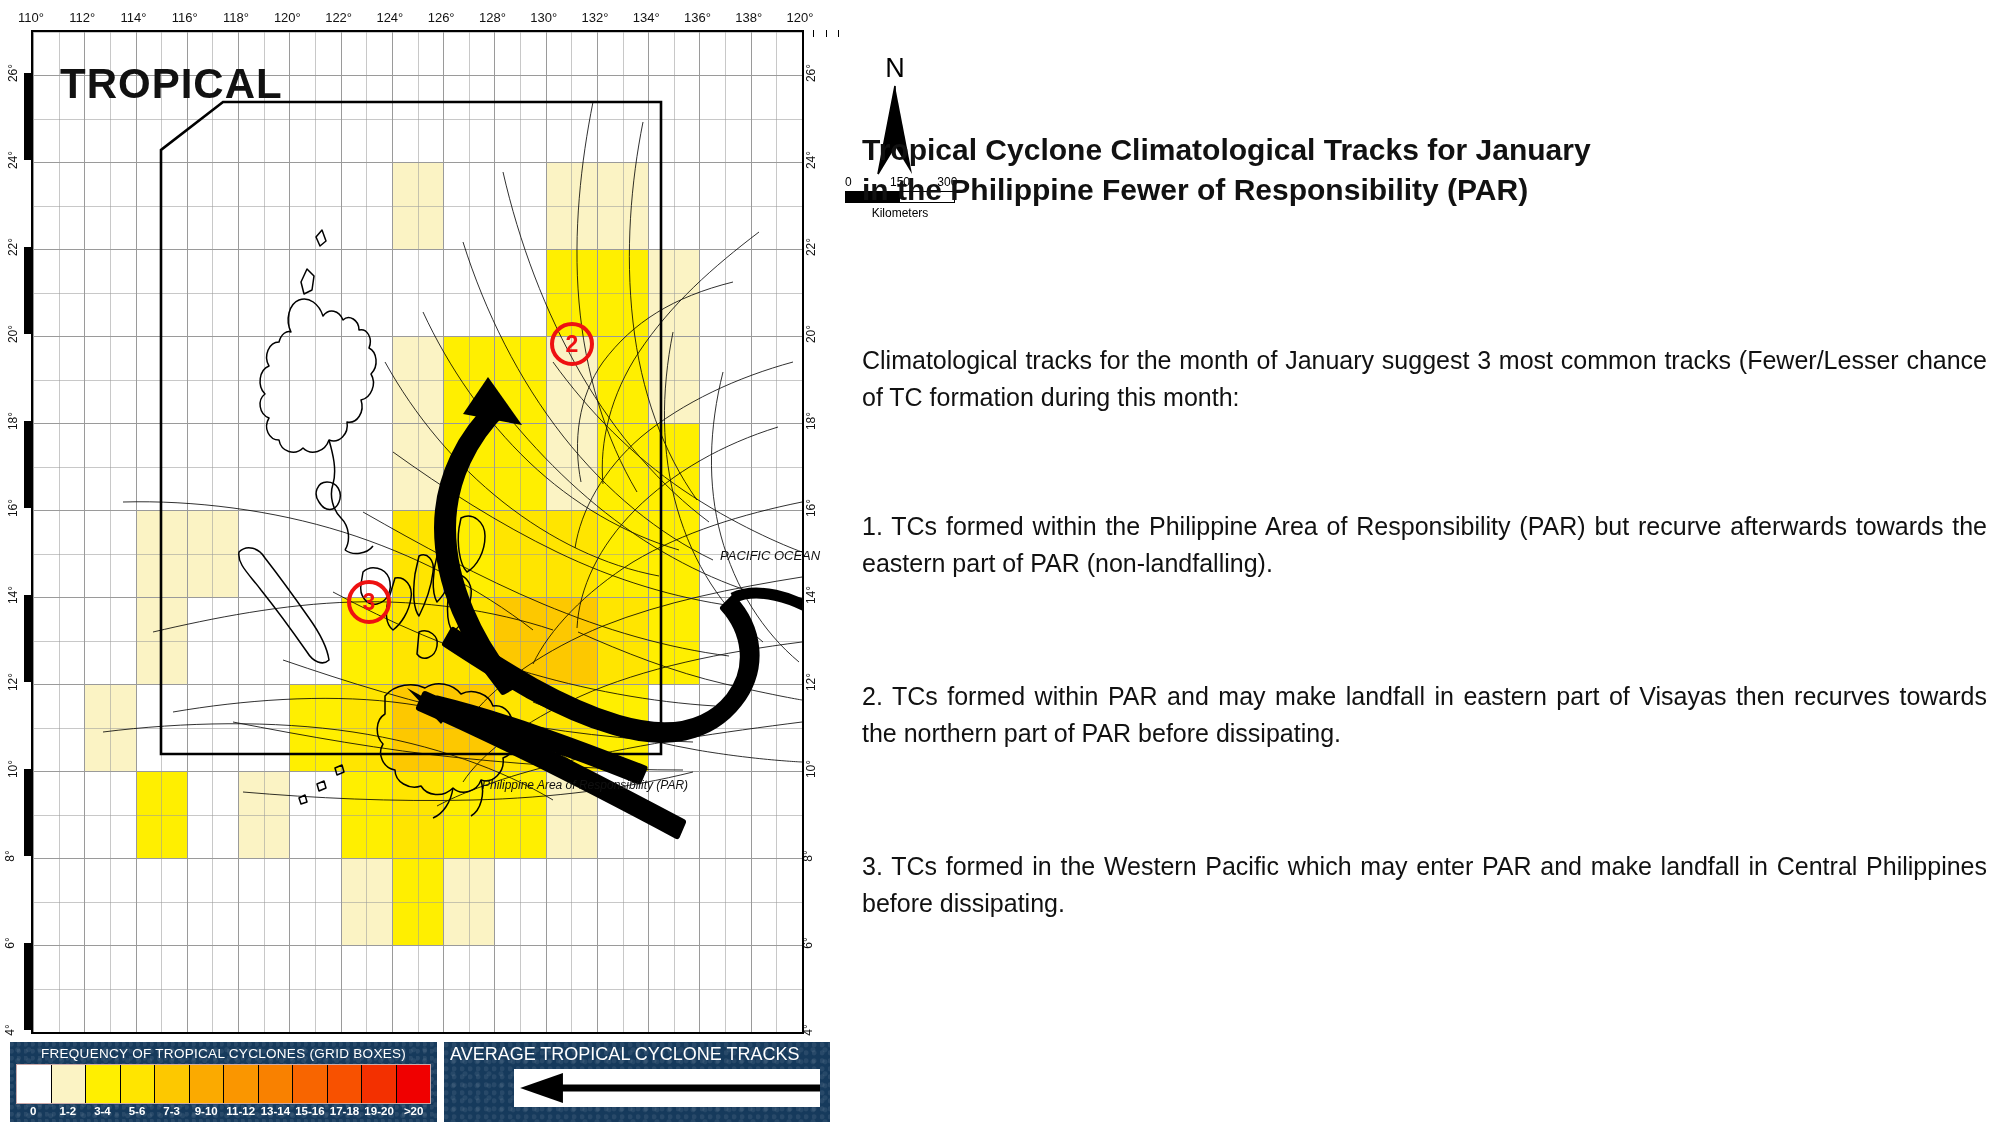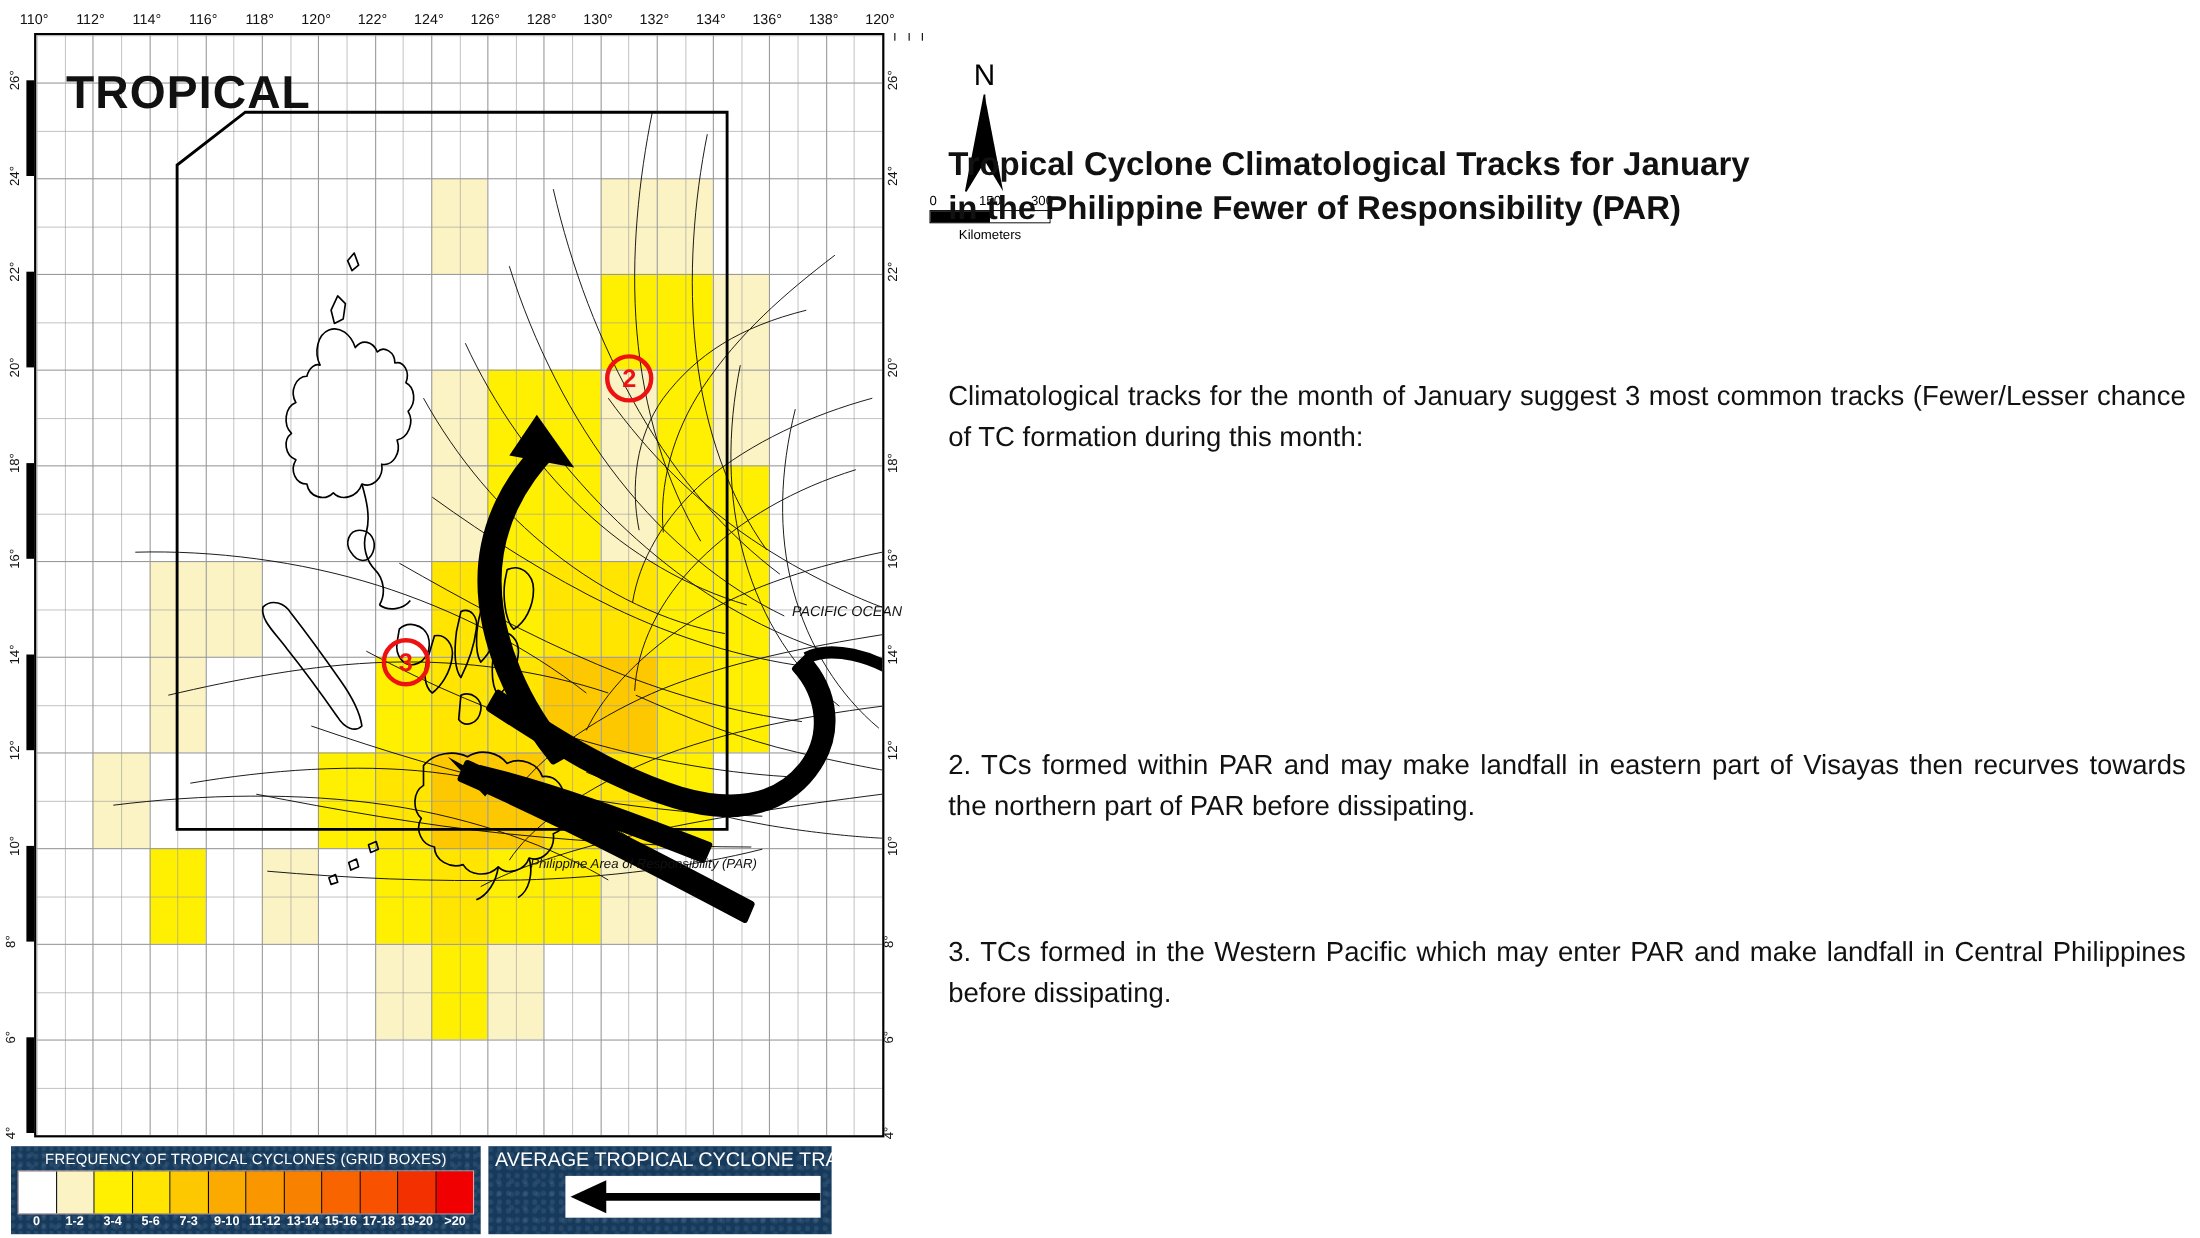--- a/index.html
+++ b/index.html
@@ -45,21 +45,21 @@
       radial-gradient(circle at 70% 70%, rgba(255,255,255,.07) 0 2px, transparent 3px);
      background-size:7px 7px, 11px 11px;}
   #freq-legend .title{color:#fff;font-size:13.5px;text-align:center;
       padding-top:4px;letter-spacing:.3px;white-space:nowrap;}
   #freq-swatches{display:flex;margin:3px 6px 0 6px;border:1px solid #caa;height:38px;}
   #freq-swatches .sw{flex:1;border-right:1px solid #000;}
   #freq-swatches .sw:last-child{border-right:none;}
   #freq-labels{display:flex;margin:1px 6px 0 6px;}
   #freq-labels .fl{flex:1;text-align:center;color:#fff;font-size:11.5px;font-weight:bold;}
 
-  #tracks-legend{position:absolute;left:434px;top:0;width:312px;height:80px;
+  #tracks-legend{position:absolute;left:434px;top:0;width:386px;height:80px;
      background:#163a5c;background-image:
       radial-gradient(circle at 25% 35%, rgba(255,255,255,.08) 0 2px, transparent 3px),
       radial-gradient(circle at 75% 65%, rgba(255,255,255,.07) 0 2px, transparent 3px);
      background-size:8px 8px, 12px 12px;}
   #tracks-legend .title{color:#fff;font-size:18px;padding:2px 0 0 6px;white-space:nowrap;}
   #tracks-legend .arrowbox{margin:4px 10px 0 70px;height:38px;background:#fff;position:relative;}
 
   
   #north-arrow{position:absolute;left:860px;top:55px;width:70px;height:120px;}
   #scalebar{position:absolute;left:845px;top:175px;width:110px;}
@@ -549,15 +549,16 @@
     </div>
   </div>
 </div>
 
 <div id="text-panel">
   <div id="doc-title">
     <span>Tropical Cyclone Climatological  Tracks for January</span><br>
     <span>in the Philippine Fewer of Responsibility (PAR)</span>
   </div>
   <div id="intro-para">Climatological tracks for the month of January suggest 3 most common tracks (Fewer/Lesser chance of TC formation during this month:</div>
+  <div class="track-para" id="track-1">1. TCs formed within the Philippine Area of Responsibility (PAR) but recurve afterwards towards the eastern part of PAR (non-landfalling).</div>
   <div class="track-para" id="track-2">2. TCs formed within PAR and may make landfall in eastern part of Visayas then recurves towards the northern part of PAR before dissipating.</div>
   <div class="track-para" id="track-3">3. TCs formed in the Western Pacific which may enter PAR and make landfall in Central Philippines before dissipating.</div>
 </div>
 
 </body></html>

